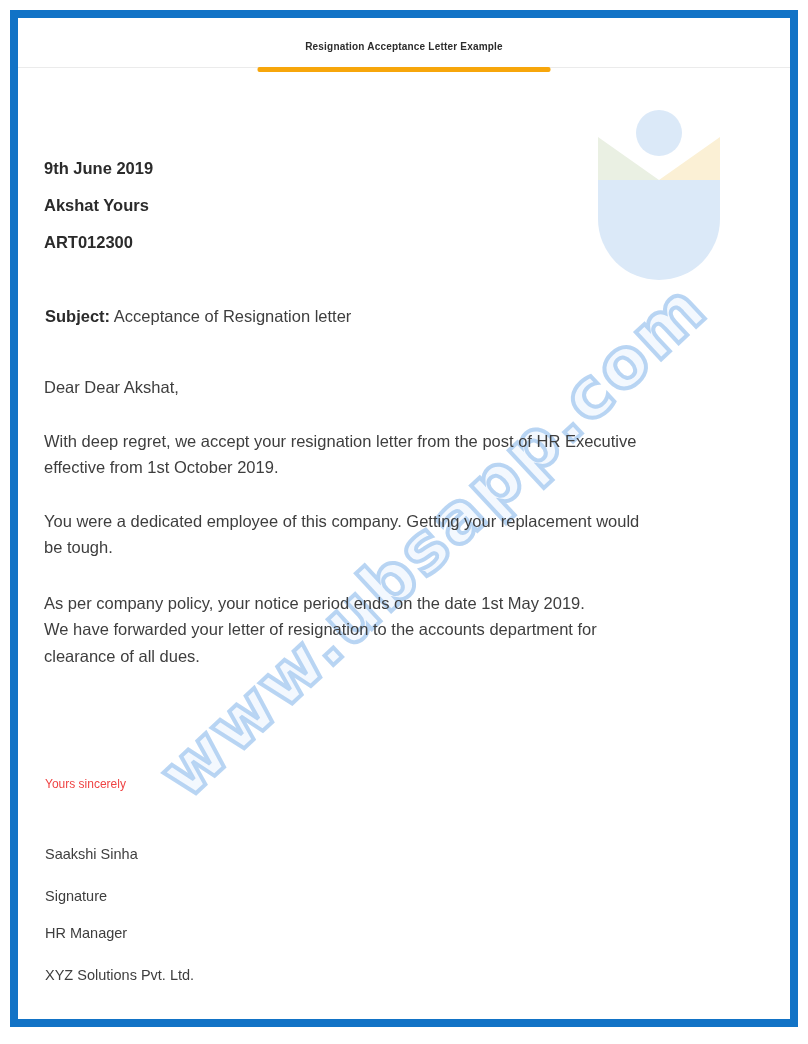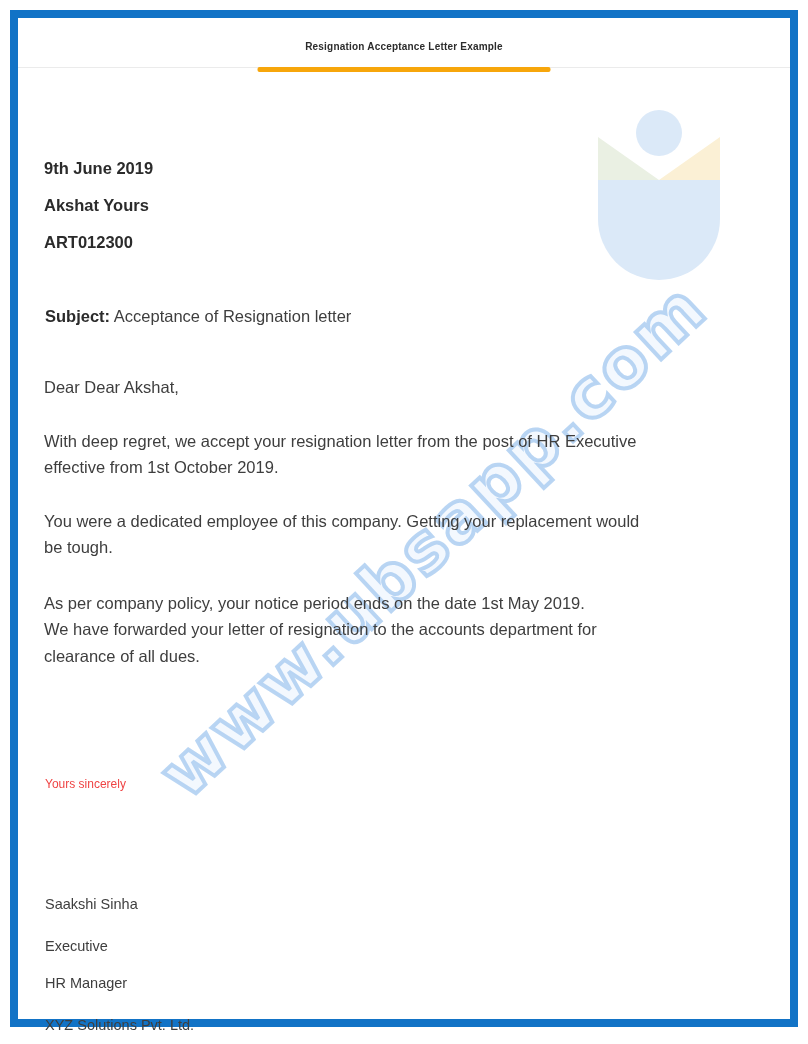--- a/index.html
+++ b/index.html
@@ -167,21 +167,21 @@
   .closing {
     position: absolute;
     left: 45px;
     top: 777px;
     font-size: 12px;
     color: #ef4444;
   }
   .signature-block {
     position: absolute;
     left: 45px;
-    top: 895px;
+    top: 845px;
     font-size: 14.5px;
     color: #3e3e3e;
   }
   .signature-block > div {
     height: 18px;
     line-height: 18px;
   }
   .sig-name      { margin-bottom: 24px; }
   .sig-signature { margin-bottom: 19px; }
   .sig-title     { margin-bottom: 24px; }
@@ -222,16 +222,16 @@
 be tough.</p>
   <p class="paragraph-3">As per company policy, your notice period ends on the date 1st May 2019.
 We have forwarded your letter of resignation to the accounts department for
 clearance of all dues.</p>
 </div>
 
 <div class="closing">Yours sincerely</div>
 
 <div class="signature-block">
   <div class="sig-name">Saakshi Sinha</div>
-  <div class="sig-signature">Executive</div>
+  <div class="sig-signature">Signature</div>
   <div class="sig-title">HR Manager</div>
   <div class="sig-company">XYZ Solutions Pvt. Ltd.</div>
 </div>
 
 </body></html>

